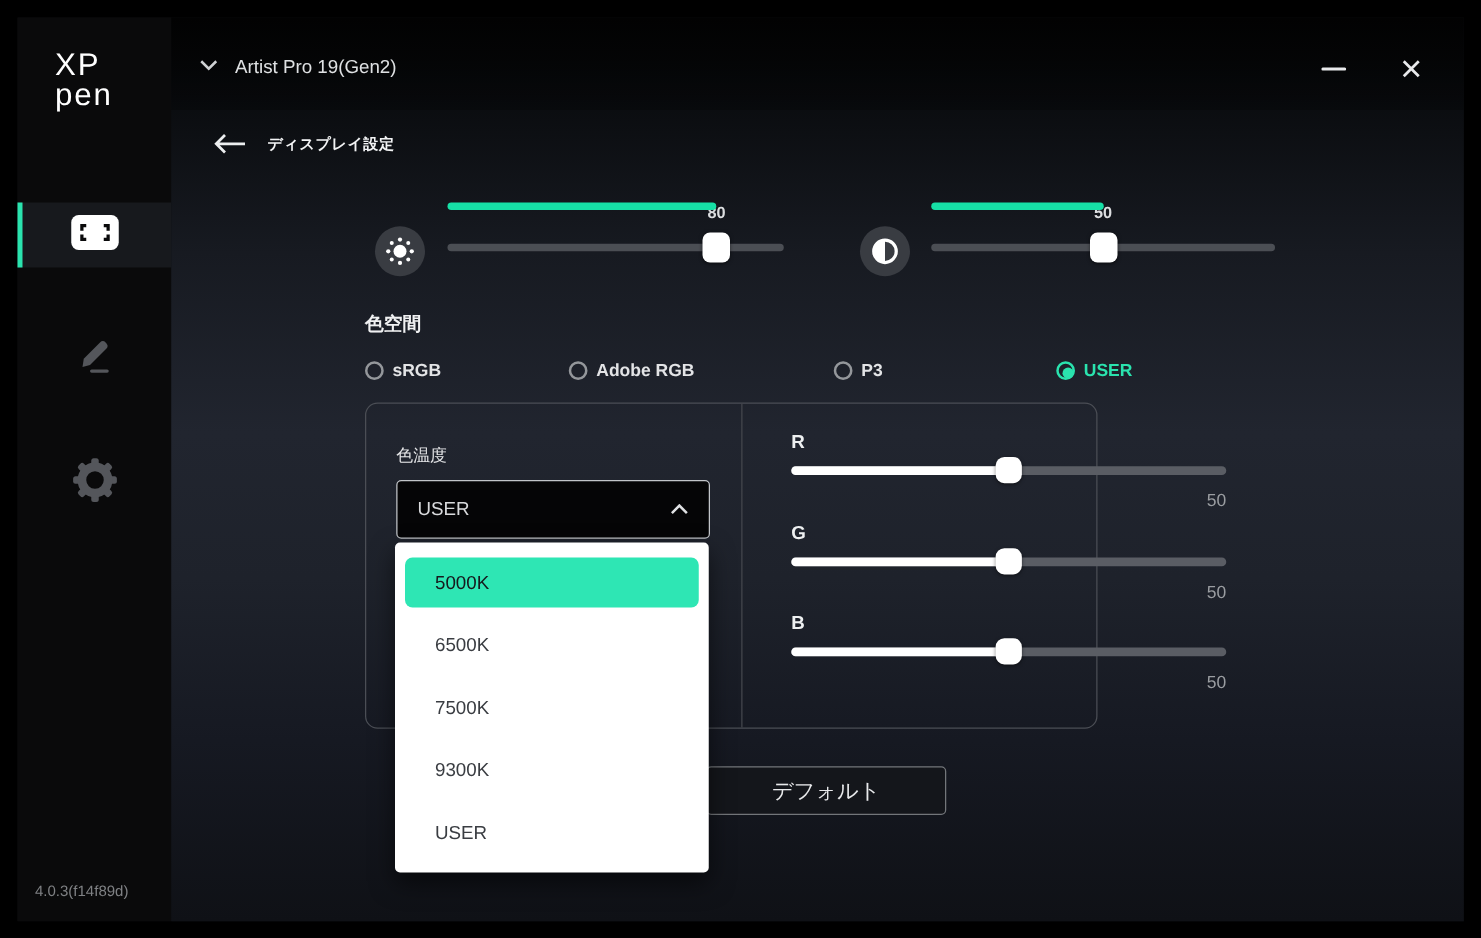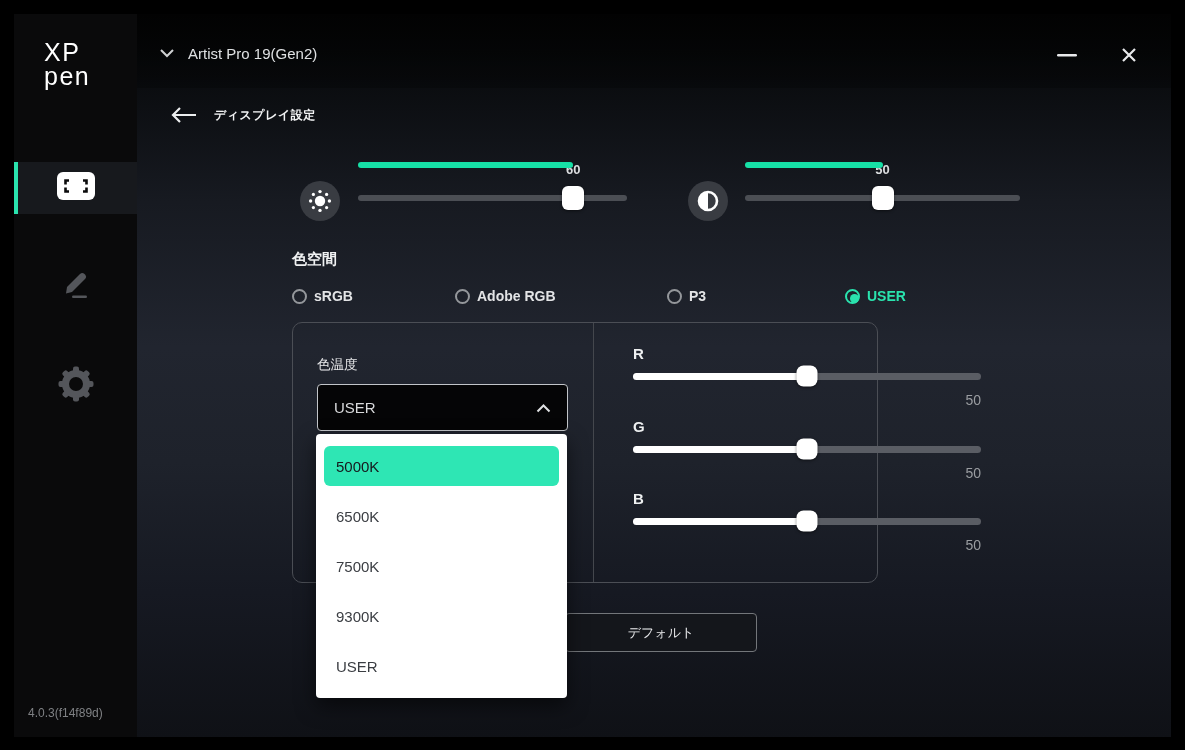--- a/index.html
+++ b/index.html
@@ -58,24 +58,24 @@
   
   .rgb-row{position:absolute;left:340px;width:348px;height:66px;}
   .rr-0{top:22px;} .rr-1{top:95px;} .rr-2{top:167px;}
   .rgb-lab{color:#eef0f1;font-size:15px;font-weight:bold;height:20px;}
   .rgb-slider{position:relative;height:22px;cursor:pointer;}
   .rgb-track{position:absolute;left:0;top:8px;width:100%;height:7px;border-radius:4px;background:#5a5d64;}
   .rgb-fill{position:absolute;left:0;top:8px;height:7px;border-radius:4px;background:#fff;width:var(--val);}
   .rgb-handle{position:absolute;top:11px;left:var(--val);transform:translate(-50%,-50%);width:21px;height:21px;border-radius:7px;background:#fff;box-shadow:0 1px 3px rgba(0,0,0,.5);}
   .rgb-val{color:#9a9da1;font-size:14px;text-align:right;margin-top:5px;}
   
-  .default-btn{position:absolute;left:428px;top:599px;width:192px;height:39px;background:#14161b;border:1px solid #73767a;border-radius:4px;color:#e8e9eb;font-size:13px;display:flex;align-items:center;justify-content:center;cursor:pointer;}
+  .default-btn{position:absolute;left:428px;top:599px;width:192px;height:39px;background:#14161b;border:1px solid #73767a;border-radius:4px;color:#e8e9eb;font-size:17px;display:flex;align-items:center;justify-content:center;cursor:pointer;}
   
   .dropdown{position:absolute;left:179px;top:420px;width:251px;height:264px;background:#fff;border-radius:4px;box-shadow:0 8px 20px rgba(0,0,0,.55);padding:12px 8px;z-index:10;}
-  .dd-item{height:40px;margin-bottom:10px;display:flex;align-items:center;padding-left:12px;border-radius:6px;font-size:15px;color:#3a3d42;cursor:pointer;}
+  .dd-item{height:40px;margin-bottom:10px;display:flex;align-items:center;padding-left:24px;border-radius:6px;font-size:15px;color:#3a3d42;cursor:pointer;}
   .dd-item.hl{background:#2ee6b4;color:#16191d;}
 </style>
 </head>
 <body>
 
 <div class="stage">
   <div class="window">
 
     <div class="sidebar">
       <div class="logo">
@@ -166,21 +166,21 @@
             <circle cx="3.6" cy="13" r="1.7"></circle>
               <circle cx="22.4" cy="13" r="1.7"></circle>
             <circle cx="6.4" cy="6.4" r="1.6"></circle>
               <circle cx="19.6" cy="6.4" r="1.6"></circle>
             <circle cx="6.4" cy="19.6" r="1.6"></circle>
               <circle cx="19.6" cy="19.6" r="1.6"></circle>
           </g>
         </svg>
       </div>
       <div class="h-slider sl-brightness" style="--val: 80%;">
-        <div class="val-label">60</div>
+        <div class="val-label">80</div>
         <div class="track"></div>
         <div class="fill"></div>
         <div class="handle"></div>
       </div>
 
       <div class="round-icon icon-contrast">
         <svg width="24" height="24" viewBox="0 0 24 24">
           <circle cx="12" cy="12" r="9" fill="none" stroke="#fff" stroke-width="2.6"></circle>
           <path d="M12 3 A9 9 0 0 0 12 21 Z" fill="#fff"></path>
         </svg>

